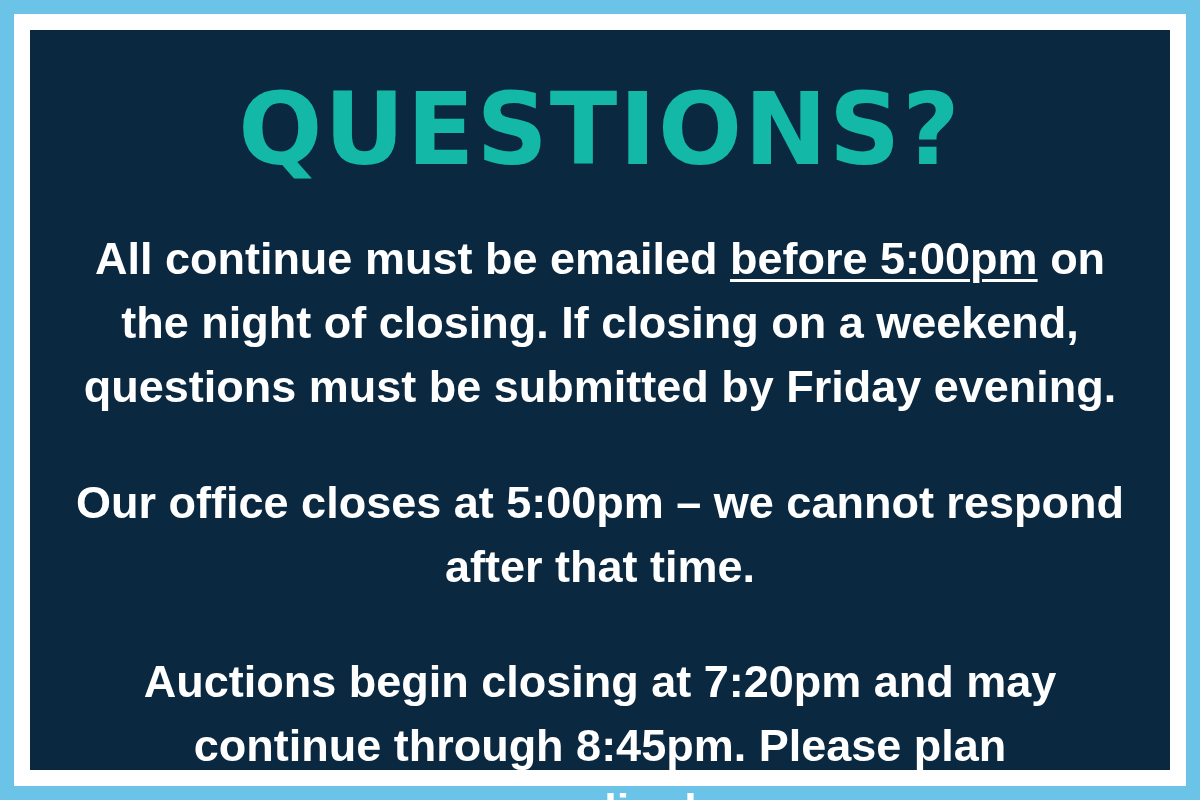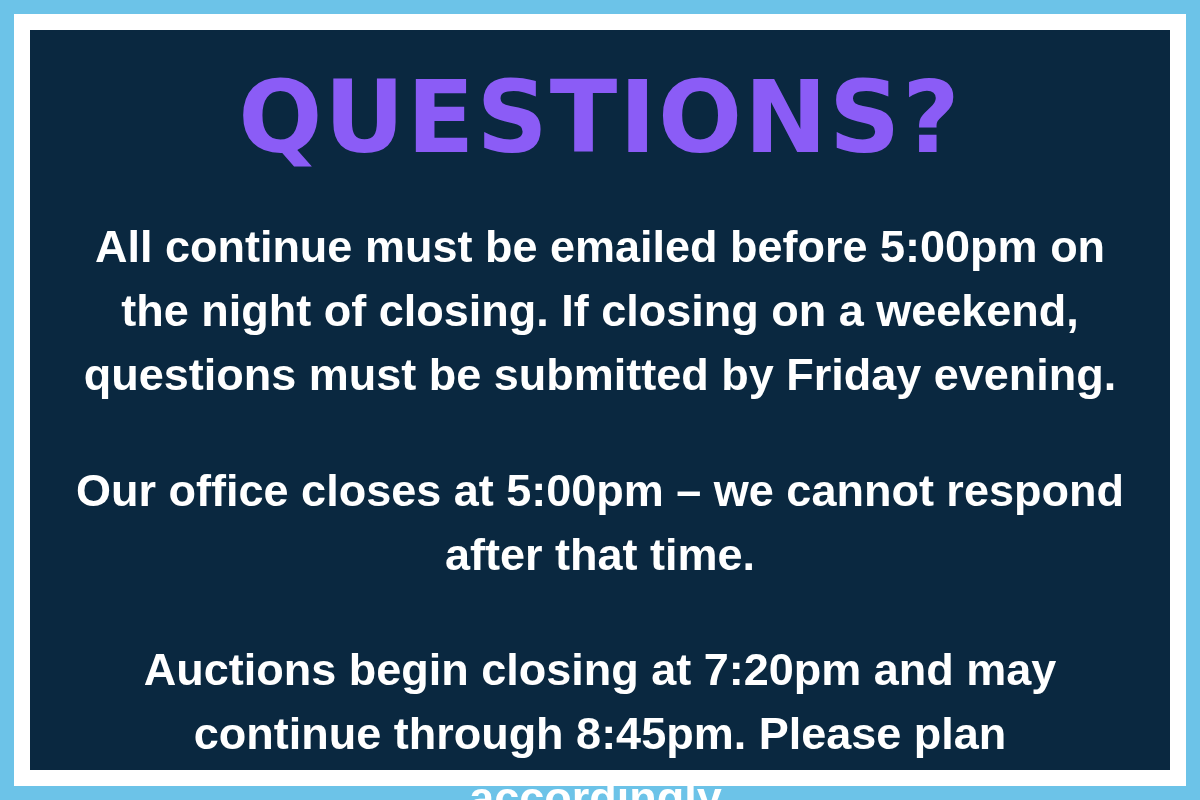--- a/index.html
+++ b/index.html
@@ -39,28 +39,28 @@
     height: 100%;
     background: #0a2840;
     display: flex;
     flex-direction: column;
     align-items: center;
     justify-content: flex-start;
     padding: 30px 32px 26px 32px;
   }
 
   .title {
-    color: #8b5cf6;
+    color: #14b8a6;
     font-family: "DejaVu Sans", sans-serif;
     font-weight: bold;
     font-size: 99px;
     line-height: 1.0;
     letter-spacing: 2px;
     text-align: center;
-    margin: 8px 0 0 0;
+    margin: 20px 0 0 0;
     white-space: nowrap;
   }
 
   .divider {
     width: 420px;
     height: 6px;
     background: #ae0a54;
     margin: 22px 0 0 0;
     border: 0;
   }
@@ -86,20 +86,21 @@
 
   .para + .para {
     margin-top: 52px;
   }
 
   .para.wide {
     max-width: 1105px;
   }
 
   .underline {
+    text-decoration: underline;
     text-decoration-thickness: 3px;
     text-underline-offset: 5px;
   }
 </style>
 </head>
 <body>
 
 <div class="poster">
   <div class="frame">
     <div class="panel">

